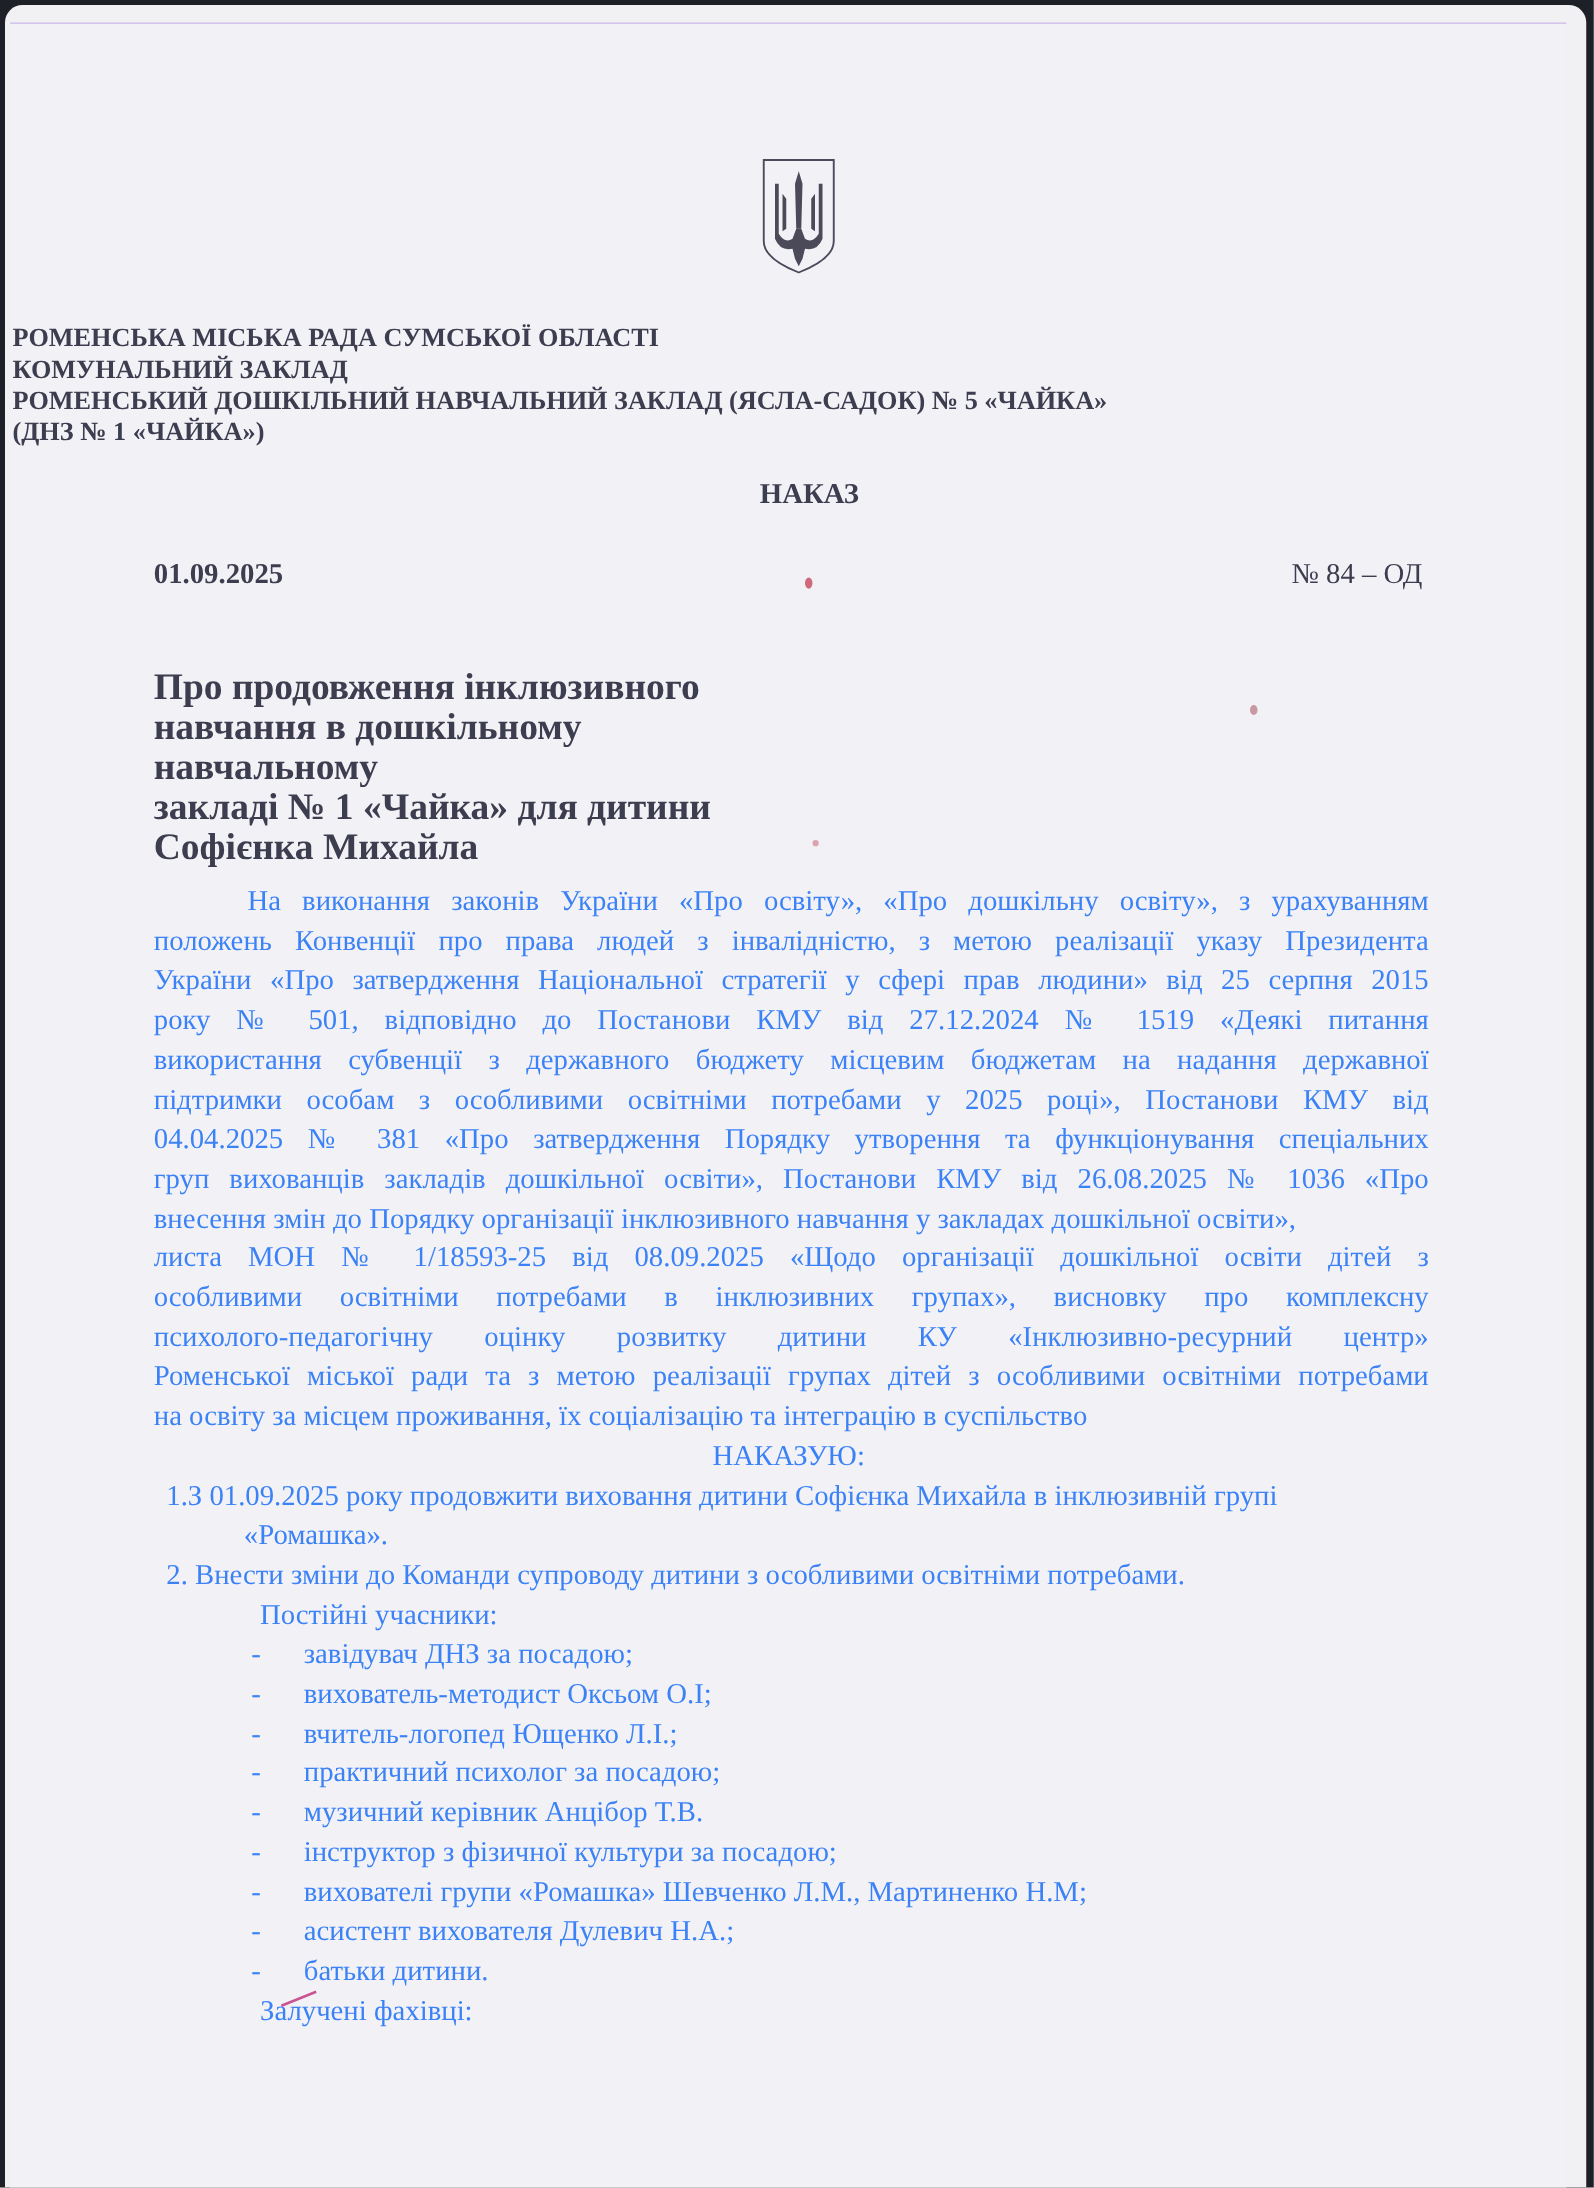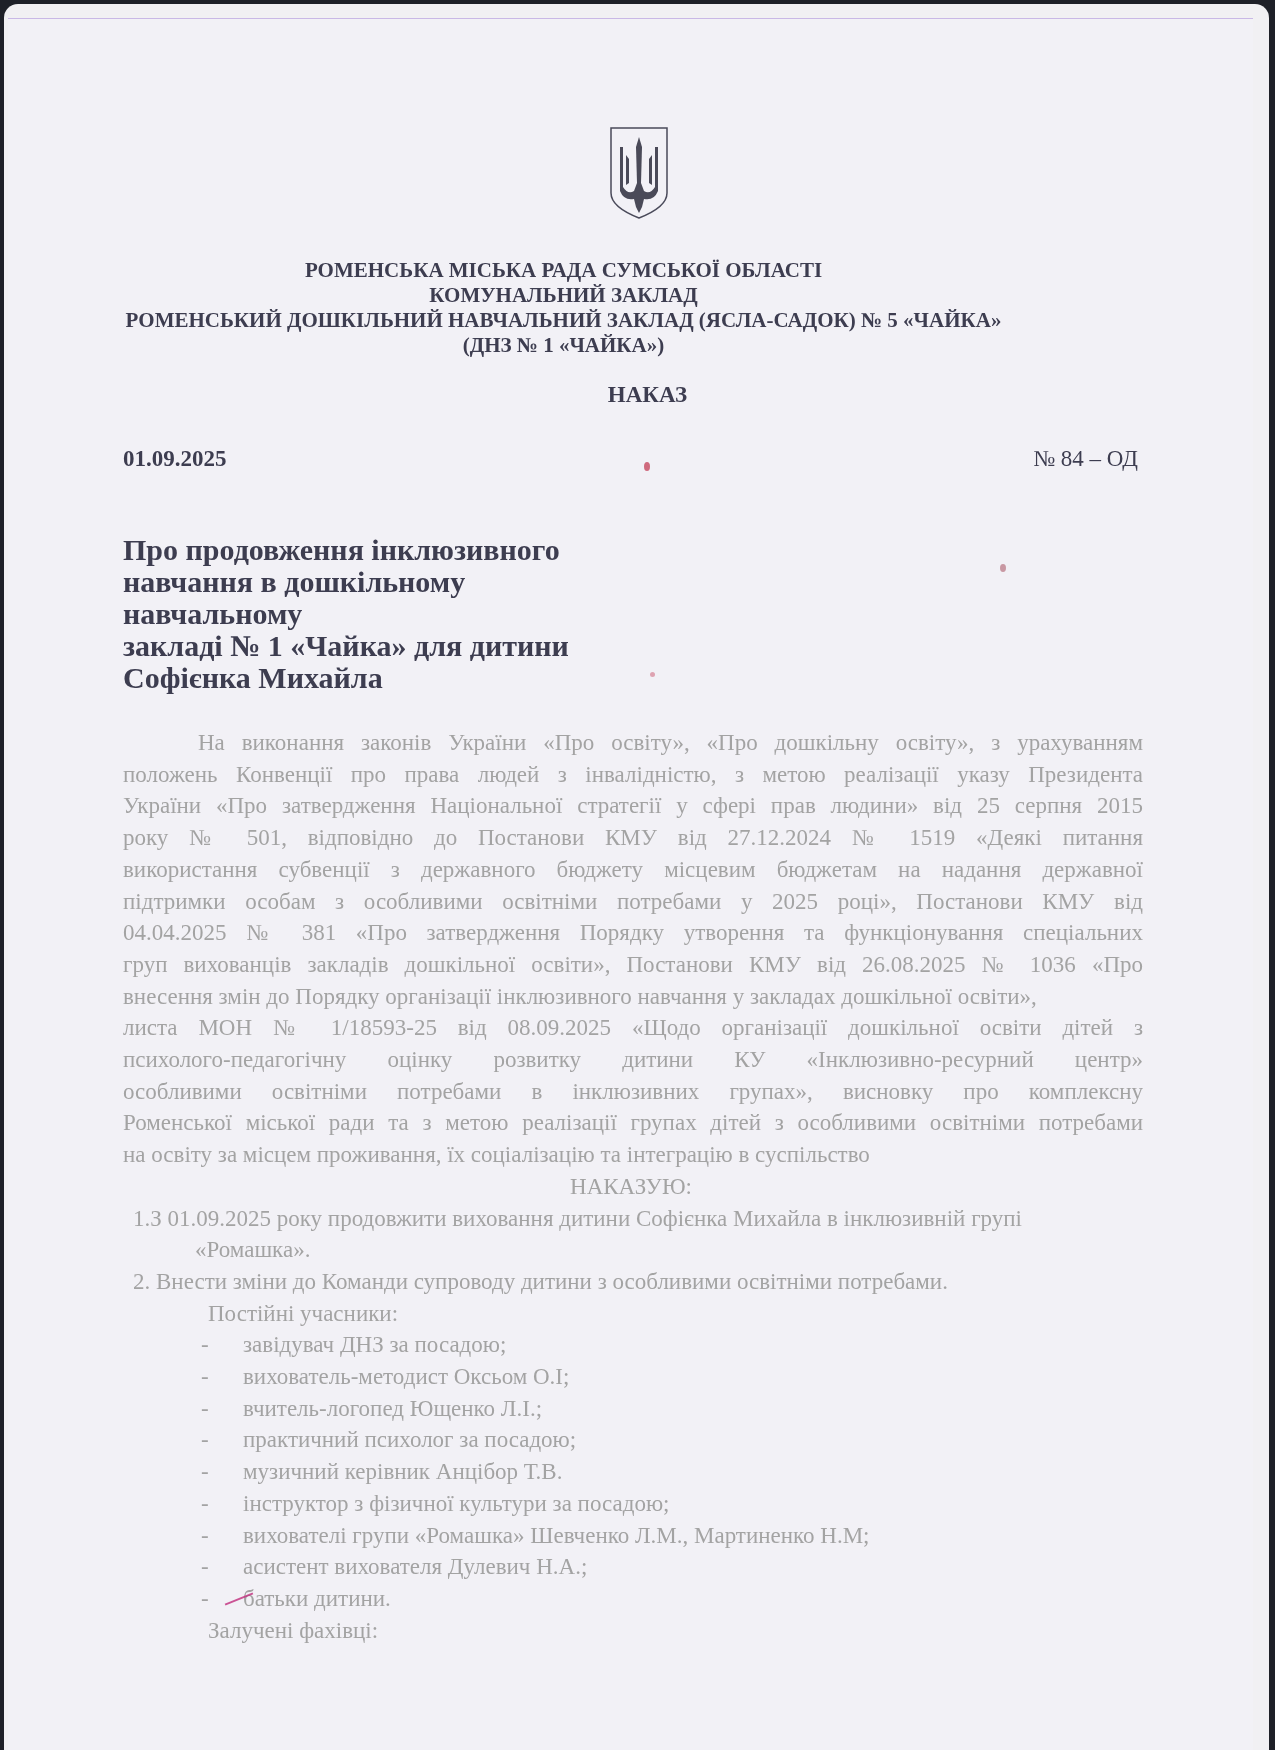--- a/index.html
+++ b/index.html
@@ -29,21 +29,20 @@
     }
     .coat {
       position: absolute;
       left: 608px; top: 125px;
       width: 62px; height: 95px;
     }
     .header-block {
       position: absolute;
       left: 0; top: 258px;
       width: 1117px;
-      text-align: center;
       font-weight: bold;
       font-size: 21px;
       line-height: 25px;
       color: #3d3d50;
     }
     .header-line { display: block; }
     .header-line.l1 { padding-left: 10px; }
     .header-line.l2 { padding-left: 10px; }
     .header-line.l3 { padding-left: 10px; }
     .header-line.l4 { padding-left: 10px; }
@@ -76,25 +75,25 @@
       left: 123px; top: 534px;
       width: 520px;
       font-weight: bold;
       font-size: 30px;
       line-height: 32px;
       color: #3d3d50;
     }
     .subject span { display: block; }
     .body-text {
       position: absolute;
-      left: 123px; top: 727px;
+      left: 123px; top: 705px;
       width: 1020px;
       font-size: 23px;
       line-height: 31.7px;
-      color: #a3a3a3;
+      color: #3b82f6;
     }
     .para-line { display: block; text-align: justify; text-align-last: justify; }
     .para-line.last { text-align-last: left; }
     .order-word { display: block; margin: 0; text-align: center; }
     .item1 { display: block; padding-left: 10px; }
     .item1-cont { display: block; padding-left: 72px; }
     .item2 { display: block; padding-left: 10px; }
     .members-label { display: block; padding-left: 85px; }
     .member {
       display: flex;
@@ -154,22 +153,22 @@
     <span class="para-line" style="padding-left:75px">На виконання законів України «Про освіту», «Про дошкільну освіту», з урахуванням</span>
     <span class="para-line">положень Конвенції про права людей з інвалідністю, з метою реалізації указу Президента</span>
     <span class="para-line">України «Про затвердження Національної стратегії у сфері прав людини» від 25 серпня 2015</span>
     <span class="para-line">року № 501, відповідно до Постанови КМУ від 27.12.2024 № 1519 «Деякі питання</span>
     <span class="para-line">використання субвенції з державного бюджету місцевим бюджетам на надання державної</span>
     <span class="para-line">підтримки особам з особливими освітніми потребами у 2025 році», Постанови КМУ від</span>
     <span class="para-line">04.04.2025 № 381 «Про затвердження Порядку утворення та функціонування спеціальних</span>
     <span class="para-line">груп вихованців закладів дошкільної освіти», Постанови КМУ від 26.08.2025 № 1036 «Про</span>
     <span class="para-line last">внесення змін до Порядку організації інклюзивного навчання у закладах дошкільної освіти»,</span>
     <span class="para-line">листа МОН № 1/18593-25 від 08.09.2025 «Щодо організації дошкільної освіти дітей з</span>
+    <span class="para-line">особливими освітніми потребами в інклюзивних групах», висновку про комплексну</span>
     <span class="para-line">психолого-педагогічну оцінку розвитку дитини КУ «Інклюзивно-ресурний центр»</span>
-    <span class="para-line">особливими освітніми потребами в інклюзивних групах», висновку про комплексну</span>
     <span class="para-line">Роменської міської ради та з метою реалізації групах дітей з особливими освітніми потребами</span>
     <span class="para-line last">на освіту за місцем проживання, їх соціалізацію та інтеграцію в суспільство</span>
   </div>
   <span class="order-word" style="margin-left:-4px">НАКАЗУЮ:</span>
   <span class="item1">1.З 01.09.2025 року продовжити виховання дитини Софієнка Михайла в інклюзивній групі</span>
   <span class="item1-cont">«Ромашка».</span>
   <span class="item2">2. Внести зміни до Команди супроводу дитини з особливими освітніми потребами.</span>
   <span class="members-label">Постійні учасники:</span>
   <div>
     <div class="member">

